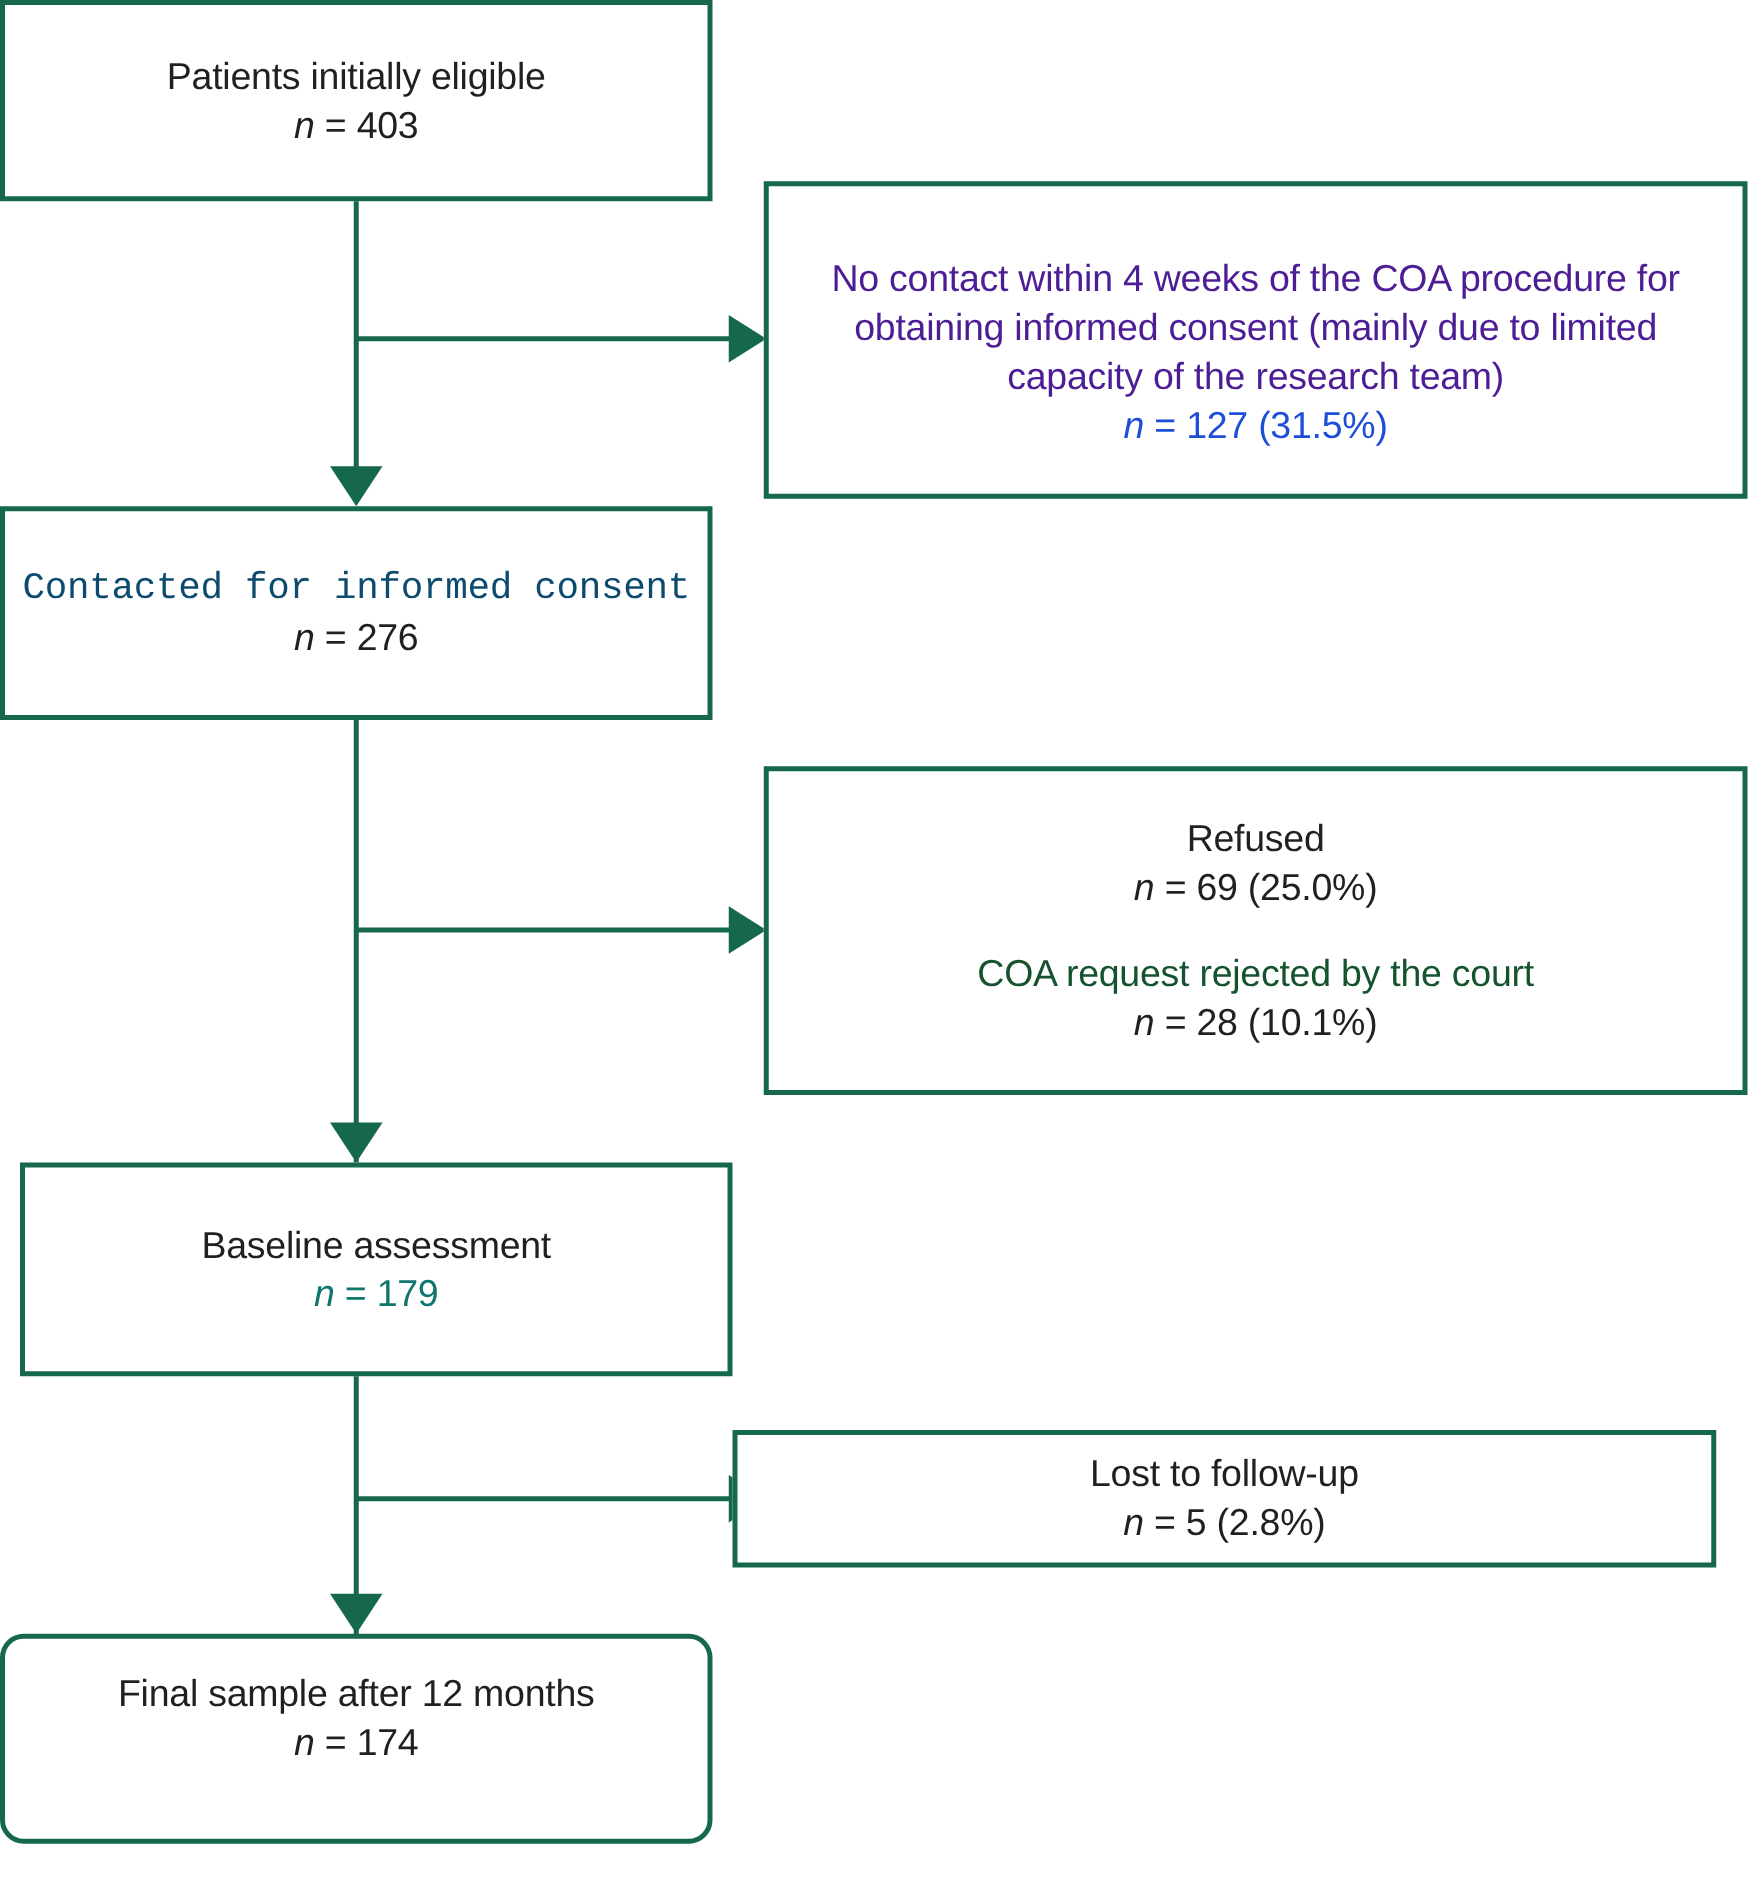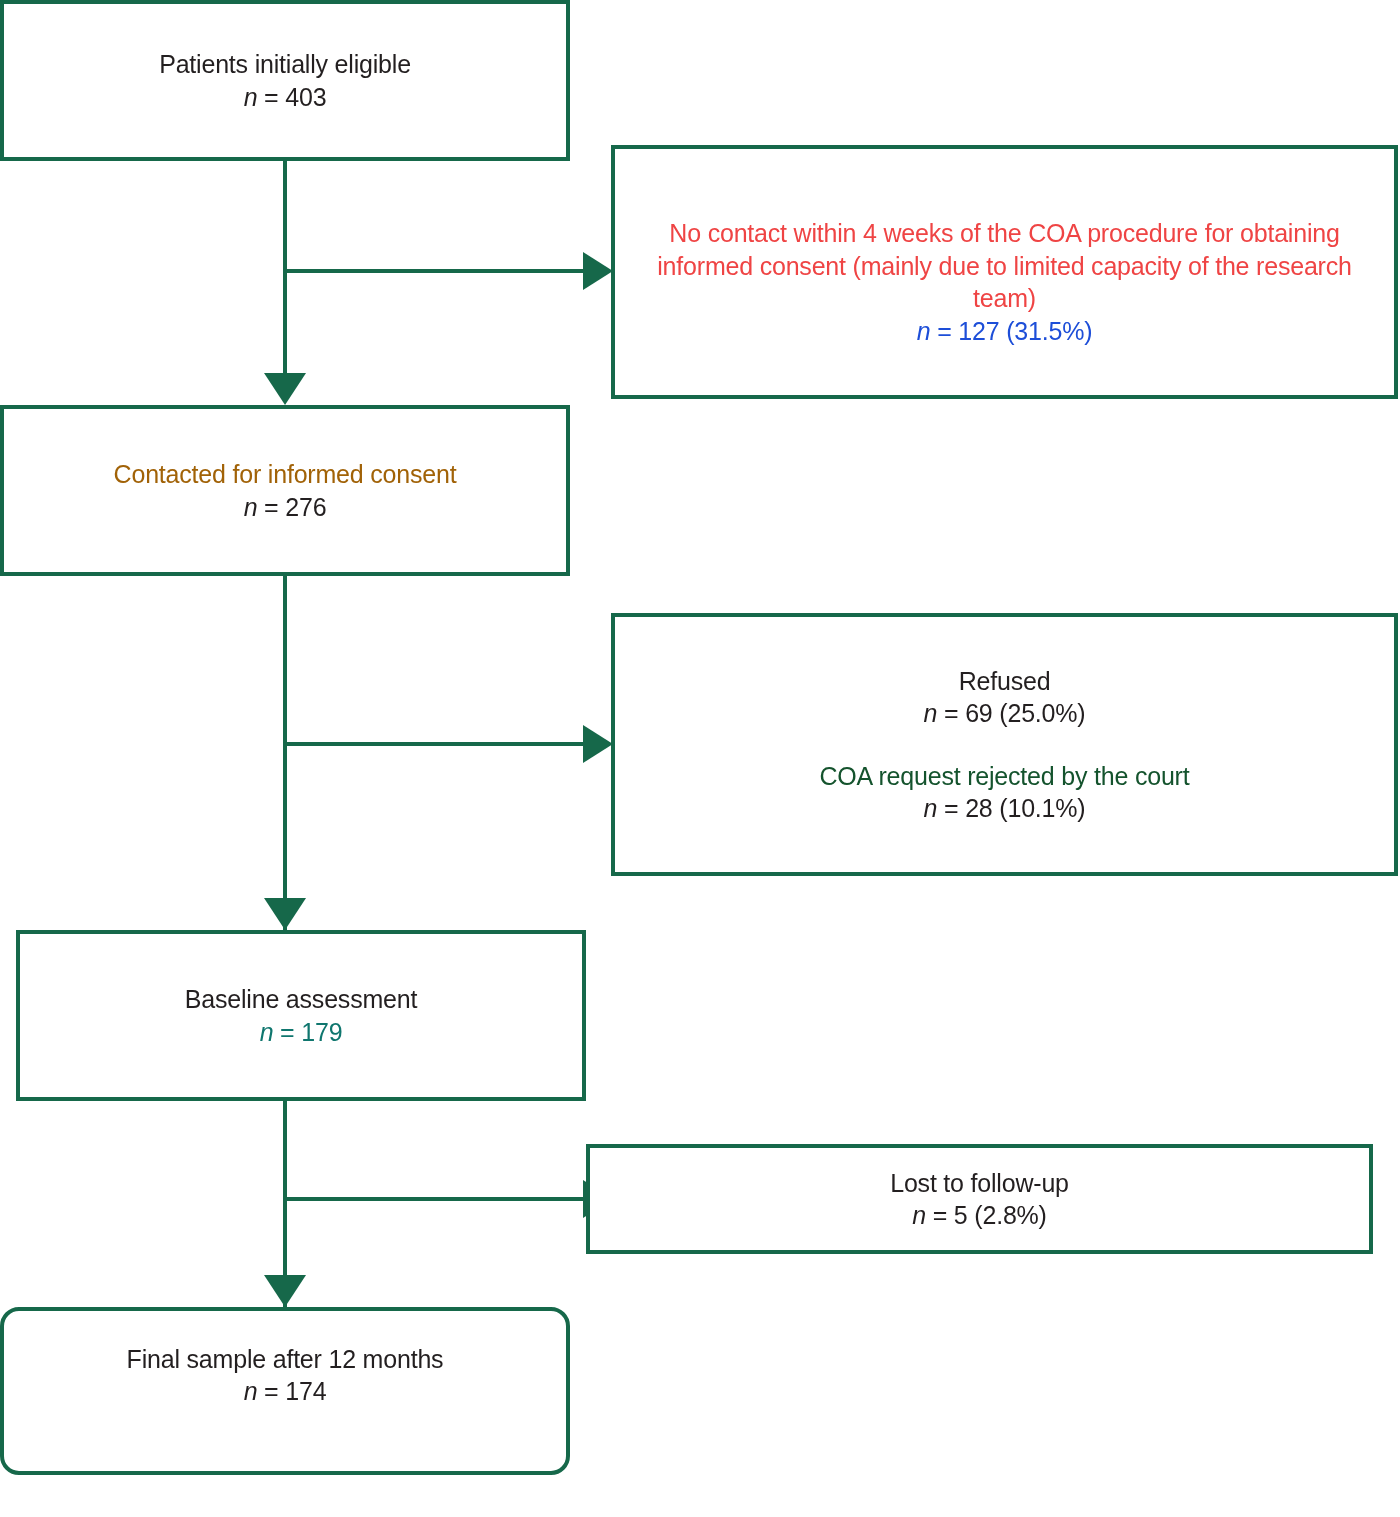--- a/index.html
+++ b/index.html
@@ -27,21 +27,21 @@
     text-align:center;
   }
   .node .body{
     width:100%;
     padding:0 14px;
     box-sizing:border-box;
   }
   .line{
     display:block;
     color:#231f20;
-    font-size:25px;
+    font-size:30px;
     line-height:1.30;
     letter-spacing:-0.2px;
     white-space:nowrap;
   }
   .line.wrap{white-space:normal;}
   .gap{display:block;height:30px;}
 
   
   .nval{ font-style:normal; }
   .nval .it{ font-style:italic; }
@@ -97,42 +97,42 @@
 
   <div class="node" style="left: 0px; top: 0px; width: 570px; height: 161px; border-color: rgb(22, 104, 74);">
     <div class="body">
       <span class="line" style="color: rgb(35, 31, 32);">Patients initially eligible</span>
       <span class="line nval" style="color: rgb(35, 31, 32);"><i class="it">n</i> = 403</span>
     </div>
   </div>
 
   <div class="node" style="left: 0px; top: 405px; width: 570px; height: 171px; border-color: rgb(22, 104, 74);">
     <div class="body">
-      <span class="line" style="color: #a16207;">Contacted for informed consent</span>
+      <span class="line" style="color: #0c4a6e; font-family: Liberation Mono, monospace;">Contacted for informed consent</span>
       <span class="line nval" style="color: rgb(35, 31, 32);"><i class="it">n</i> = 276</span>
     </div>
   </div>
 
   <div class="node" style="left: 16px; top: 930px; width: 570px; height: 171px; border-color: rgb(22, 104, 74);">
     <div class="body">
       <span class="line" style="color: rgb(35, 31, 32);">Baseline assessment</span>
       <span class="line nval" style="color: #0f766e;"><i class="it">n</i> = 179</span>
     </div>
   </div>
 
   <div class="node" style="left: 0px; top: 1307px; width: 570px; height: 168px; border-color: rgb(22, 104, 74); border-radius: 19px;">
     <div class="body" style="transform:translateY(-16px);">
       <span class="line" style="color: rgb(35, 31, 32);">Final sample after 12 months</span>
       <span class="line nval" style="color: rgb(35, 31, 32);"><i class="it">n</i> = 174</span>
     </div>
   </div>
 
   <div class="node" style="left: 611px; top: 145px; width: 787px; height: 254px; border-color: rgb(22, 104, 74);">
     <div class="body" style="padding:0 26px;">
-      <span class="line wrap" style="color: #ef4444; margin-top: 20px;">No contact within 4 weeks of the COA procedure for obtaining informed consent (mainly due to limited capacity of the research team)</span>
+      <span class="line wrap" style="color: #4c1d95; margin-top: 20px;">No contact within 4 weeks of the COA procedure for obtaining informed consent (mainly due to limited capacity of the research team)</span>
       <span class="line nval" style="color: #1d4ed8;"><i class="it">n</i> = 127 (31.5%)</span>
     </div>
   </div>
 
   <div class="node" style="left: 611px; top: 613px; width: 787px; height: 263px; border-color: rgb(22, 104, 74);">
     <div class="body">
       <span class="line" style="color: rgb(35, 31, 32);">Refused</span>
       <span class="line nval" style="color: rgb(35, 31, 32);"><i class="it">n</i> = 69 (25.0%)</span>
       <span class="gap"></span>
       <span class="line" style="color: #14532d;">COA request rejected by the court</span>

